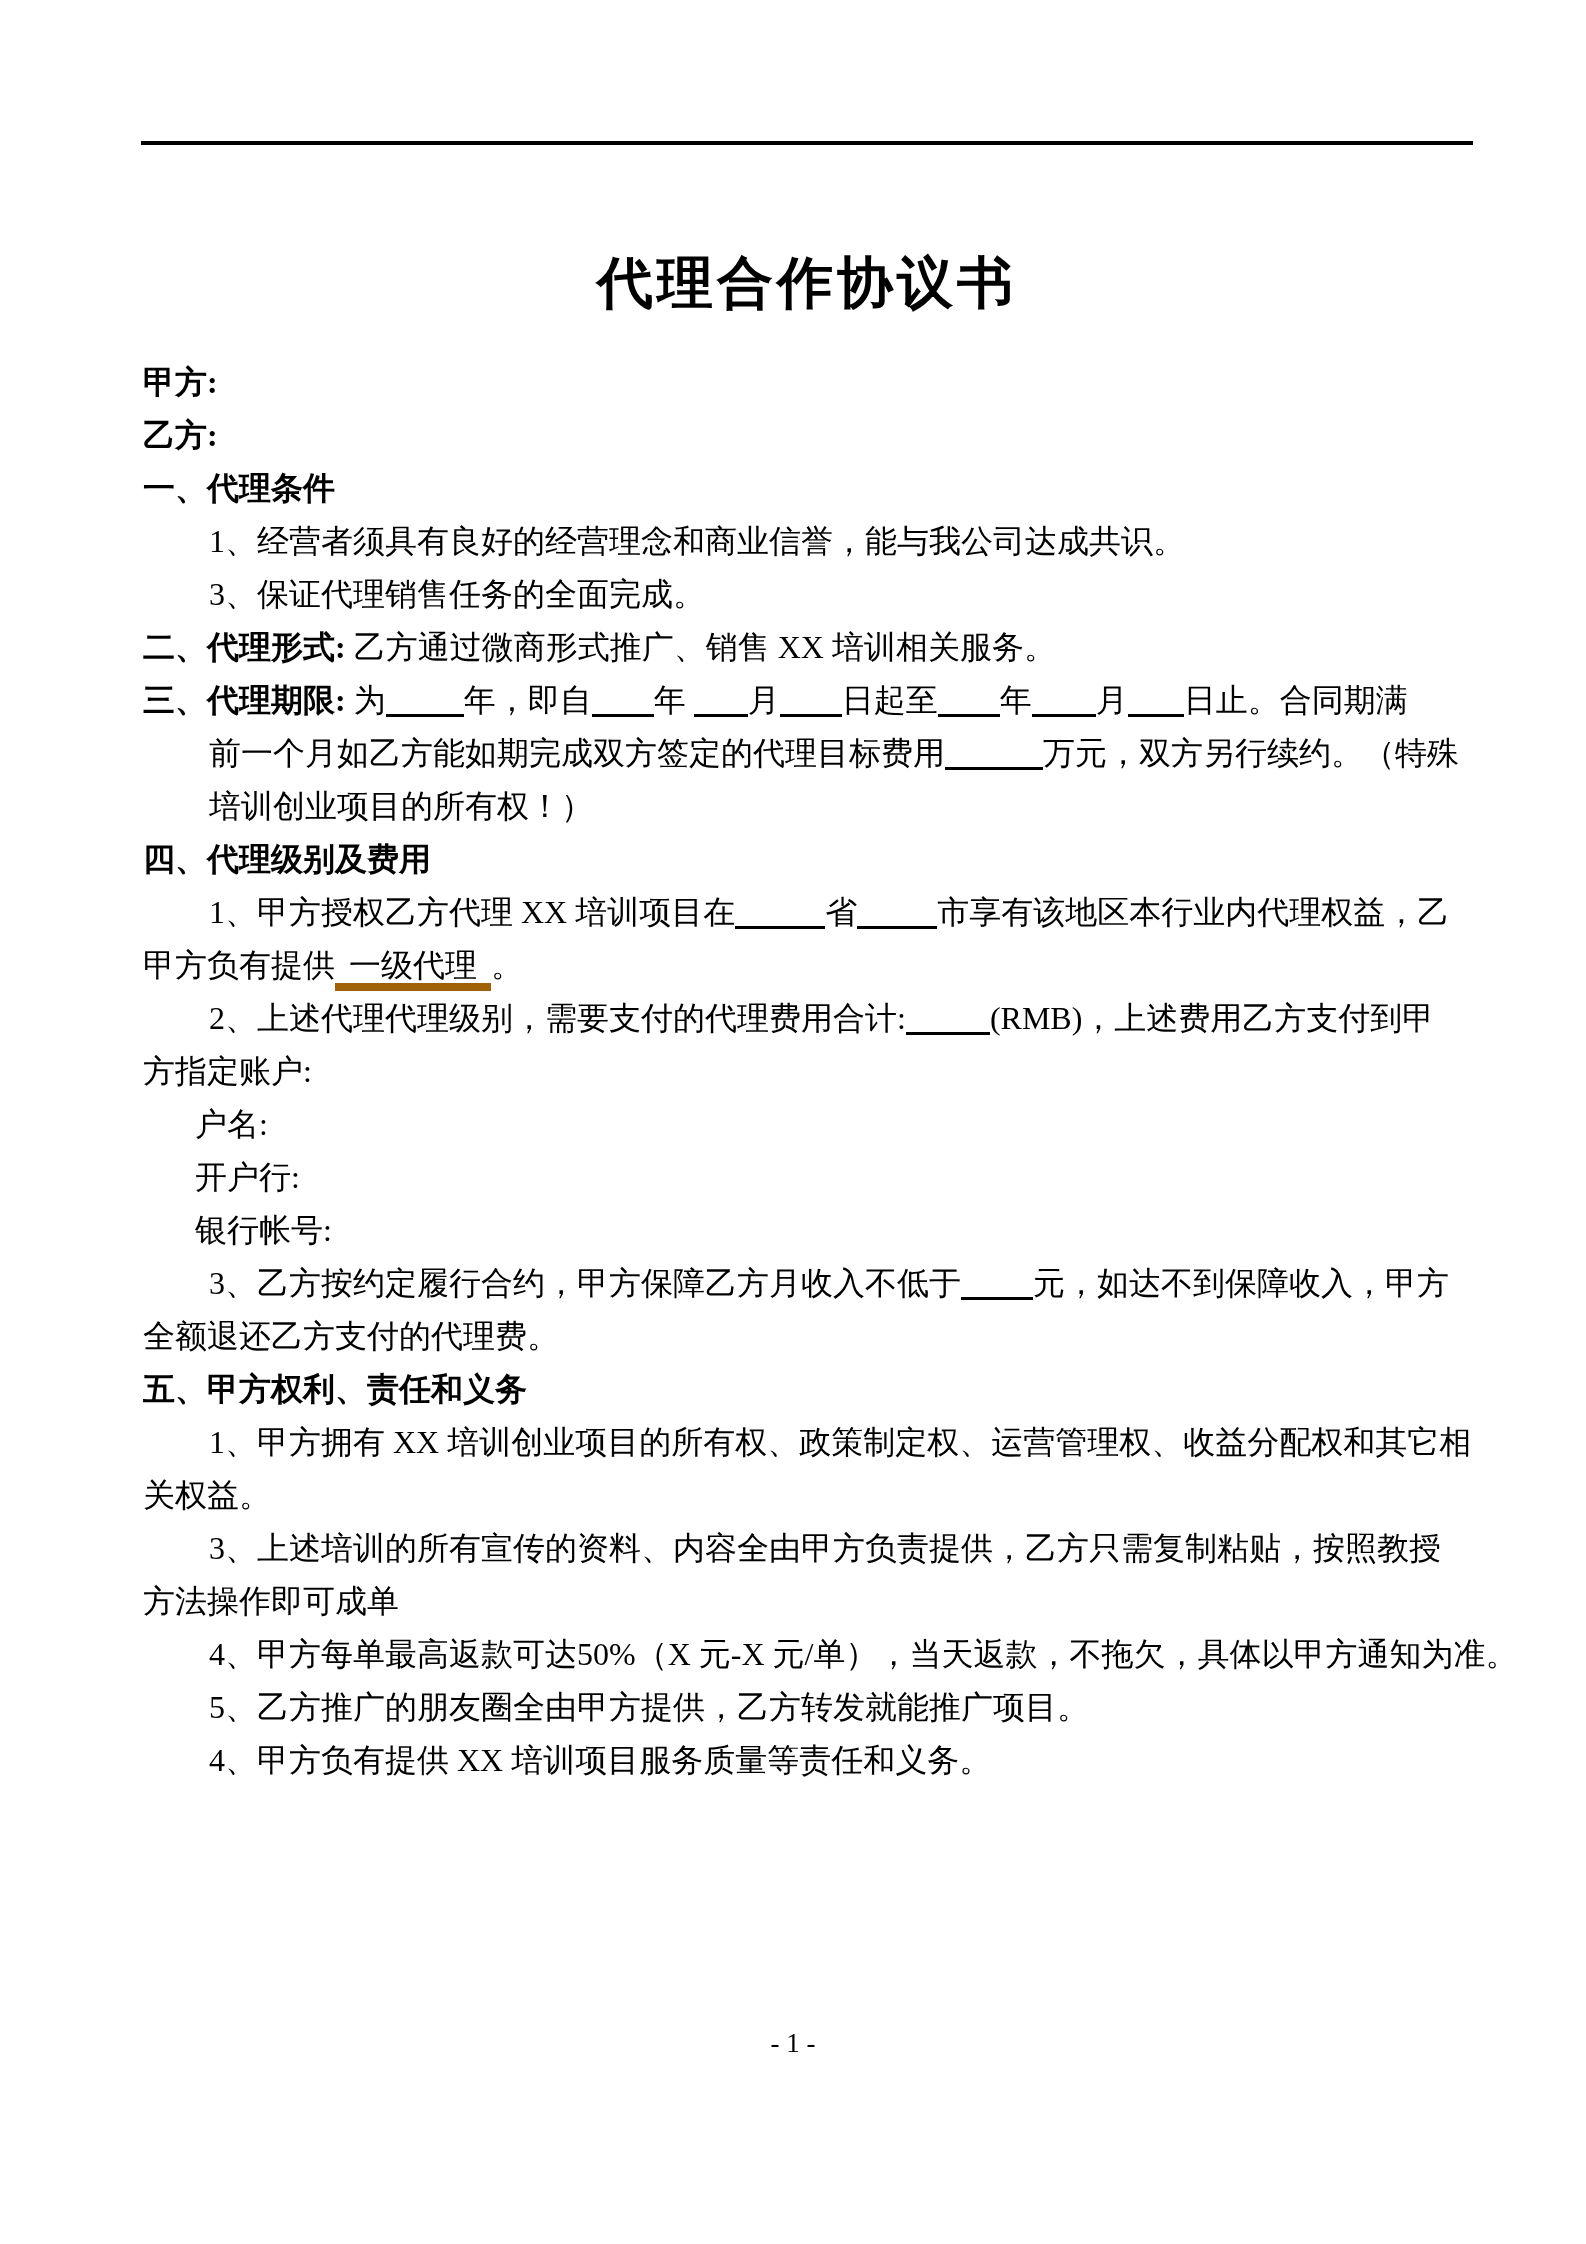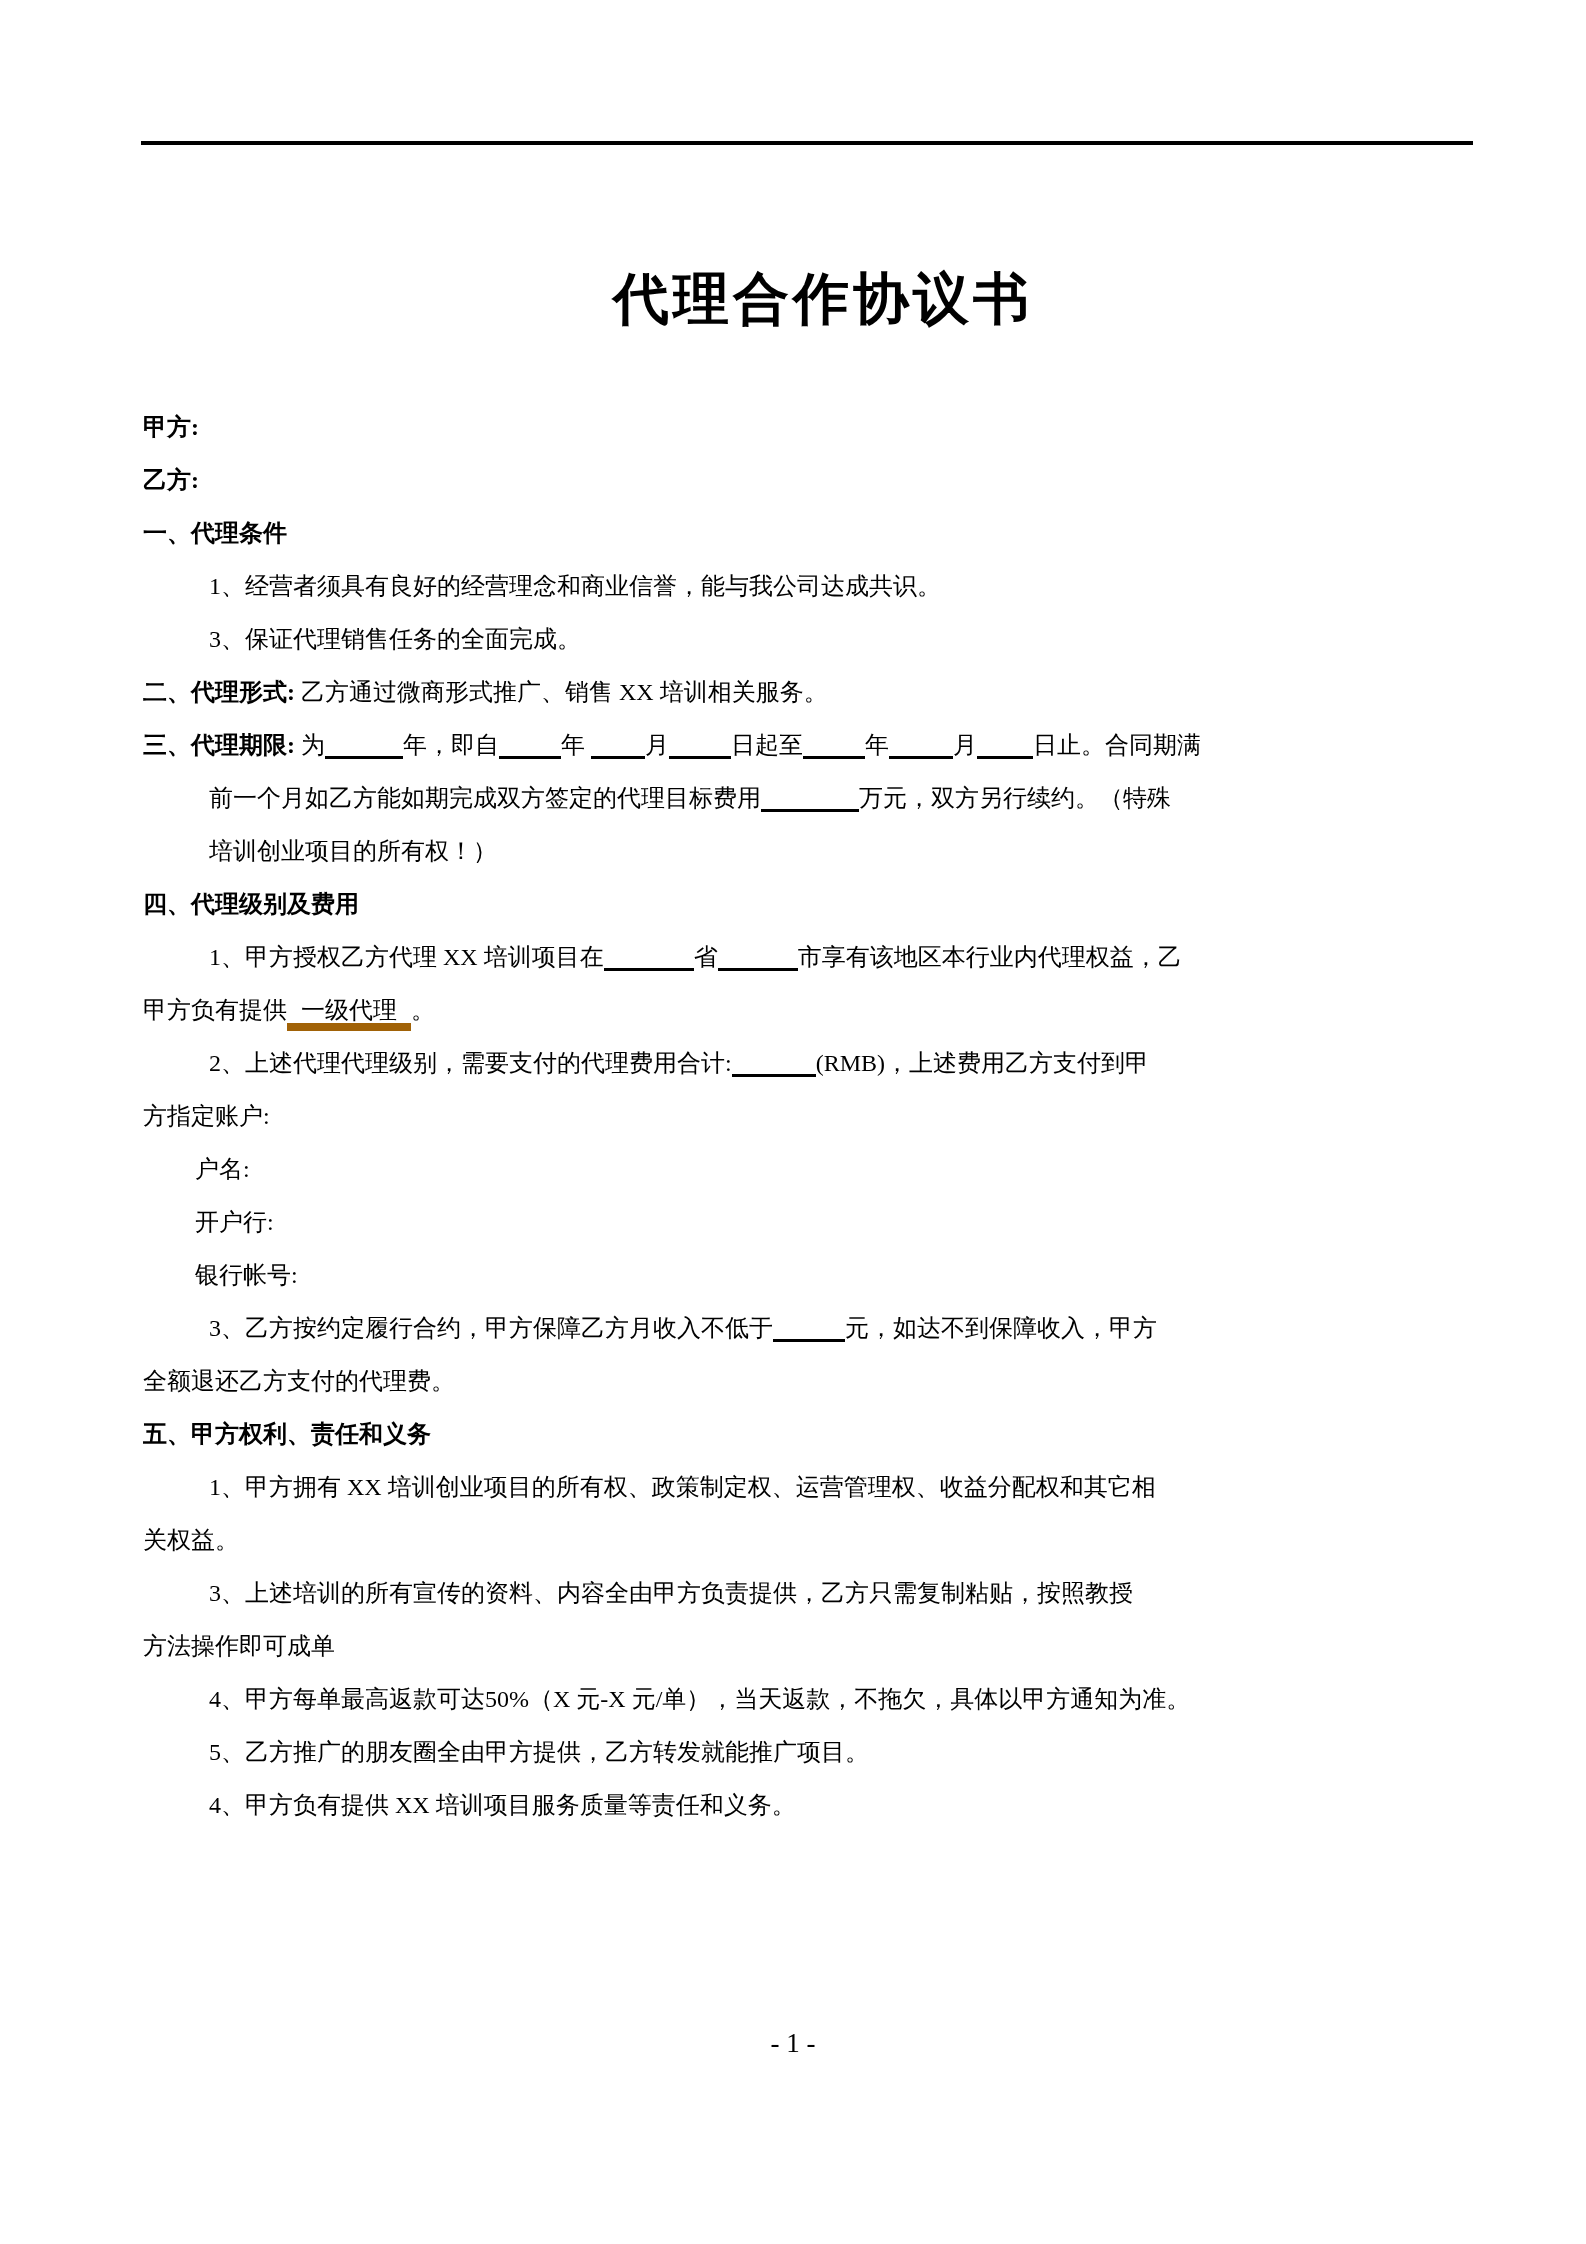--- a/index.html
+++ b/index.html
@@ -22,34 +22,34 @@
     top: 141px;
     width: 1332px;
     height: 4px;
     background: #000000;
   }
   .doc-title {
     position: absolute;
     left: 141px;
     top: 252px;
     width: 1332px;
-    margin: 16px;
+    margin: 0;
     text-align: center;
     font-size: 56px;
     font-weight: bold;
     letter-spacing: 4px;
     line-height: 62px;
     white-space: nowrap;
   }
   .doc-body {
     position: absolute;
     left: 143px;
-    top: 401px;
+    top: 356px;
     width: 1332px;
-    font-size: 24px;
+    font-size: 32px;
     line-height: 53px;
   }
   .line {
     height: 53px;
     white-space: nowrap;
   }
   .ind-p { padding-left: 66px; }   
   .ind-s { padding-left: 52px; }   
   .bold { font-weight: bold; }
   .blank {

